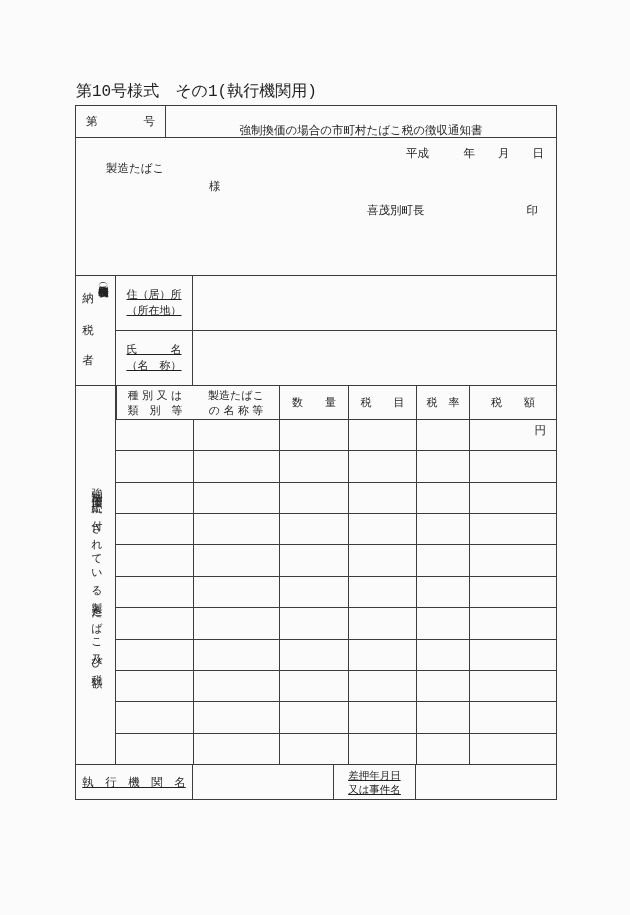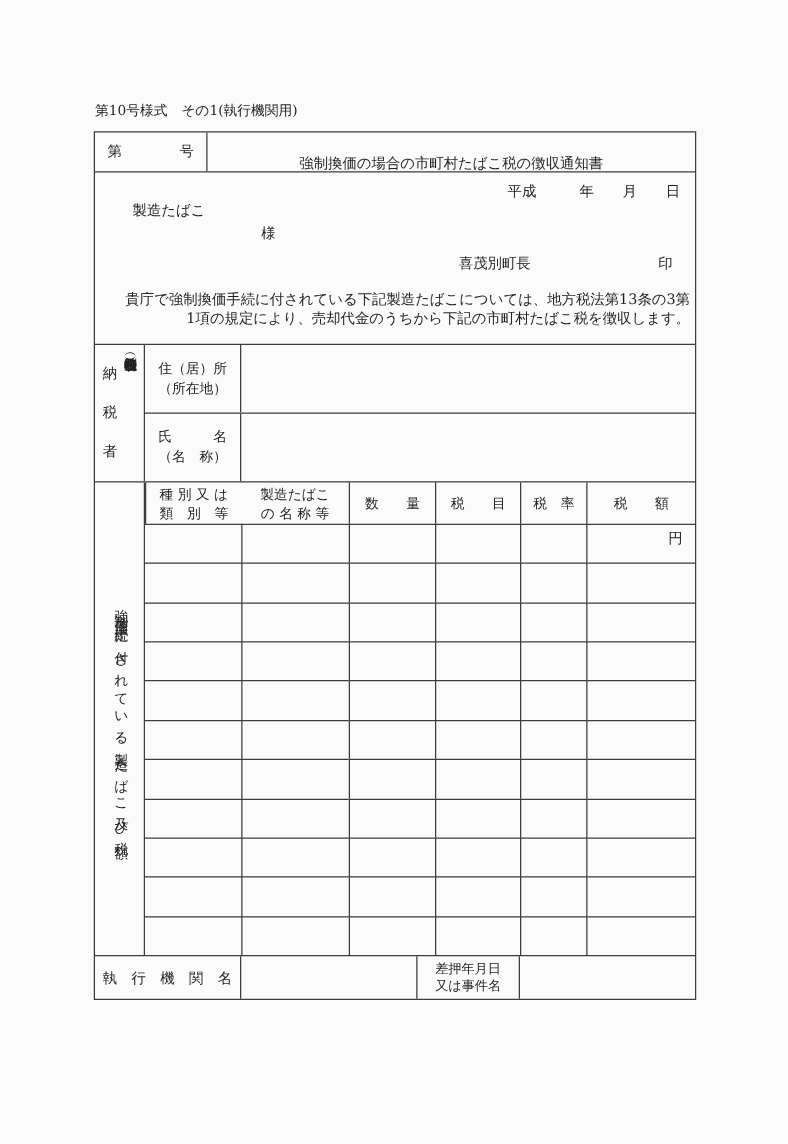--- a/index.html
+++ b/index.html
@@ -7,21 +7,21 @@
     --ink:#1f1f1f;
     --paper:#fbfbfb;
   }
   *{box-sizing:border-box;margin:0;padding:0;}
   html,body{background:#fff;}
   .page{
     position:relative;width:630px;height:915px;background:var(--paper);
     font-family:"DejaVu Serif","Liberation Serif",serif;color:var(--ink);
     overflow:hidden;
   }
-  .doc-label{position:absolute;left:76px;top:81px;font-size:11px;white-space:pre;}
+  .doc-label{position:absolute;left:76px;top:81px;font-size:16px;white-space:pre;font-family:Liberation Mono, monospace;}
   .formbox{position:absolute;left:75px;top:105px;width:482px;height:695px;border:1px solid var(--line);}
 
   
   .row-title{display:flex;height:32px;border-bottom:1px solid var(--line);}
   .cell-num{width:90px;border-right:1px solid var(--line);display:flex;justify-content:space-between;align-items:center;padding:0 10px;font-size:11.5px;}
   .cell-title{flex:1;display:flex;align-items:center;justify-content:center;font-size:11.5px;margin-top:18px;}
 
   
   .letterhead{position:relative;height:138px;border-bottom:1px solid var(--line);font-size:11.5px;text-align:right;}
   .lh-date{position:absolute;top:8px;right:12px;white-space:pre;}
@@ -29,39 +29,39 @@
   .lh-sama{position:absolute;top:41px;left:133px;}
   .lh-issuer{position:absolute;top:65px;left:291px;}
   .lh-seal{position:absolute;top:65px;right:18px;}
   .lh-body{position:absolute;top:94px;left:4px;right:4px;line-height:15px;white-space:pre-line;}
 
   
   .taxpayer{display:flex;height:110px;border-bottom:1px solid var(--line);}
   .tp-vlabel{width:40px;border-right:1px solid var(--line);position:relative;}
   .tp-main{position:absolute;left:4px;top:7px;writing-mode:vertical-rl;text-orientation:mixed;letter-spacing:31px;font-size:11.5px;}
   .tp-paren{position:absolute;left:21px;top:2px;writing-mode:vertical-rl;text-orientation:mixed;font-size:10.5px;}
-  .tp-rows{flex:1;display:flex;flex-direction:column;}
+  .tp-rows{flex:1;display:flex;flex-direction:column;text-decoration:underline;}
   .tp-row{display:flex;flex:1;}
   .tp-row.first{border-bottom:1px solid var(--line);}
   .tp-label{width:77px;border-right:1px solid var(--line);display:flex;align-items:center;justify-content:center;text-align:center;white-space:pre-line;font-size:11px;line-height:16px;}
   .tp-value{flex:1;}
 
   
   .tobacco{display:flex;height:379px;border-bottom:1px solid var(--line);}
   .side-cell{width:40px;border-right:1px solid var(--line);display:flex;align-items:center;justify-content:center;}
   .side-label{writing-mode:vertical-rl;text-orientation:mixed;font-size:11px;letter-spacing:3px;}
   .tobacco-grid{flex:1;display:grid;grid-template-columns:77px 86px 69px 68px 53px 1fr;grid-template-rows:33px repeat(11,1fr);}
   .gh{display:flex;align-items:center;justify-content:center;text-align:center;white-space:pre-line;font-size:11px;line-height:15px;border-left:1px solid var(--line);overflow:hidden;}
   .gh.c0{border-left:none;}
   .gc{border-left:1px solid var(--line);border-top:1px solid var(--line);}
   .gc.c0{border-left:none;}
   .yen{display:block;text-align:right;padding:3px 10px 0 0;font-size:11.5px;}
 
   
-  .footer-row{display:flex;height:34px;font-size:11.5px;}
+  .footer-row{display:flex;height:34px;font-size:11.5px;text-decoration:underline;}
   .ft-agency-label{width:117px;border-right:1px solid var(--line);display:flex;align-items:center;justify-content:center;white-space:pre;}
   .ft-agency-value{width:141px;border-right:1px solid var(--line);}
   .ft-seizure-label{width:82px;border-right:1px solid var(--line);display:flex;align-items:center;justify-content:center;text-align:left;white-space:pre-line;font-size:10.5px;line-height:14px;}
   .ft-seizure-value{flex:1;}
 </style>
 </head>
 <body>
 
 <div class="page">
 
@@ -76,22 +76,20 @@
       </div>
       <div class="cell-title">強制換価の場合の市町村たばこ税の徴収通知書</div>
     </div>
 
     <div class="letterhead">
       <div class="lh-date">平成　　　年　　月　　日</div>
       <div class="lh-agency">製造たばこ</div>
       <div class="lh-sama">様</div>
       <div class="lh-issuer">喜茂別町長</div>
       <div class="lh-seal">印</div>
-      <div class="lh-body">　貴庁で強制換価手続に付されている下記製造たばこについては、地方税法第13条の3第
-1項の規定により、売却代金のうちから下記の市町村たばこ税を徴収します。</div>
     </div>
 
     <div class="taxpayer">
       <div class="tp-vlabel">
         <div class="tp-main">納税者</div>
         <div class="tp-paren">（特別徴収義務者）</div>
       </div>
       <div class="tp-rows">
         <div class="tp-row first">
           <div class="tp-label">住（居）所

